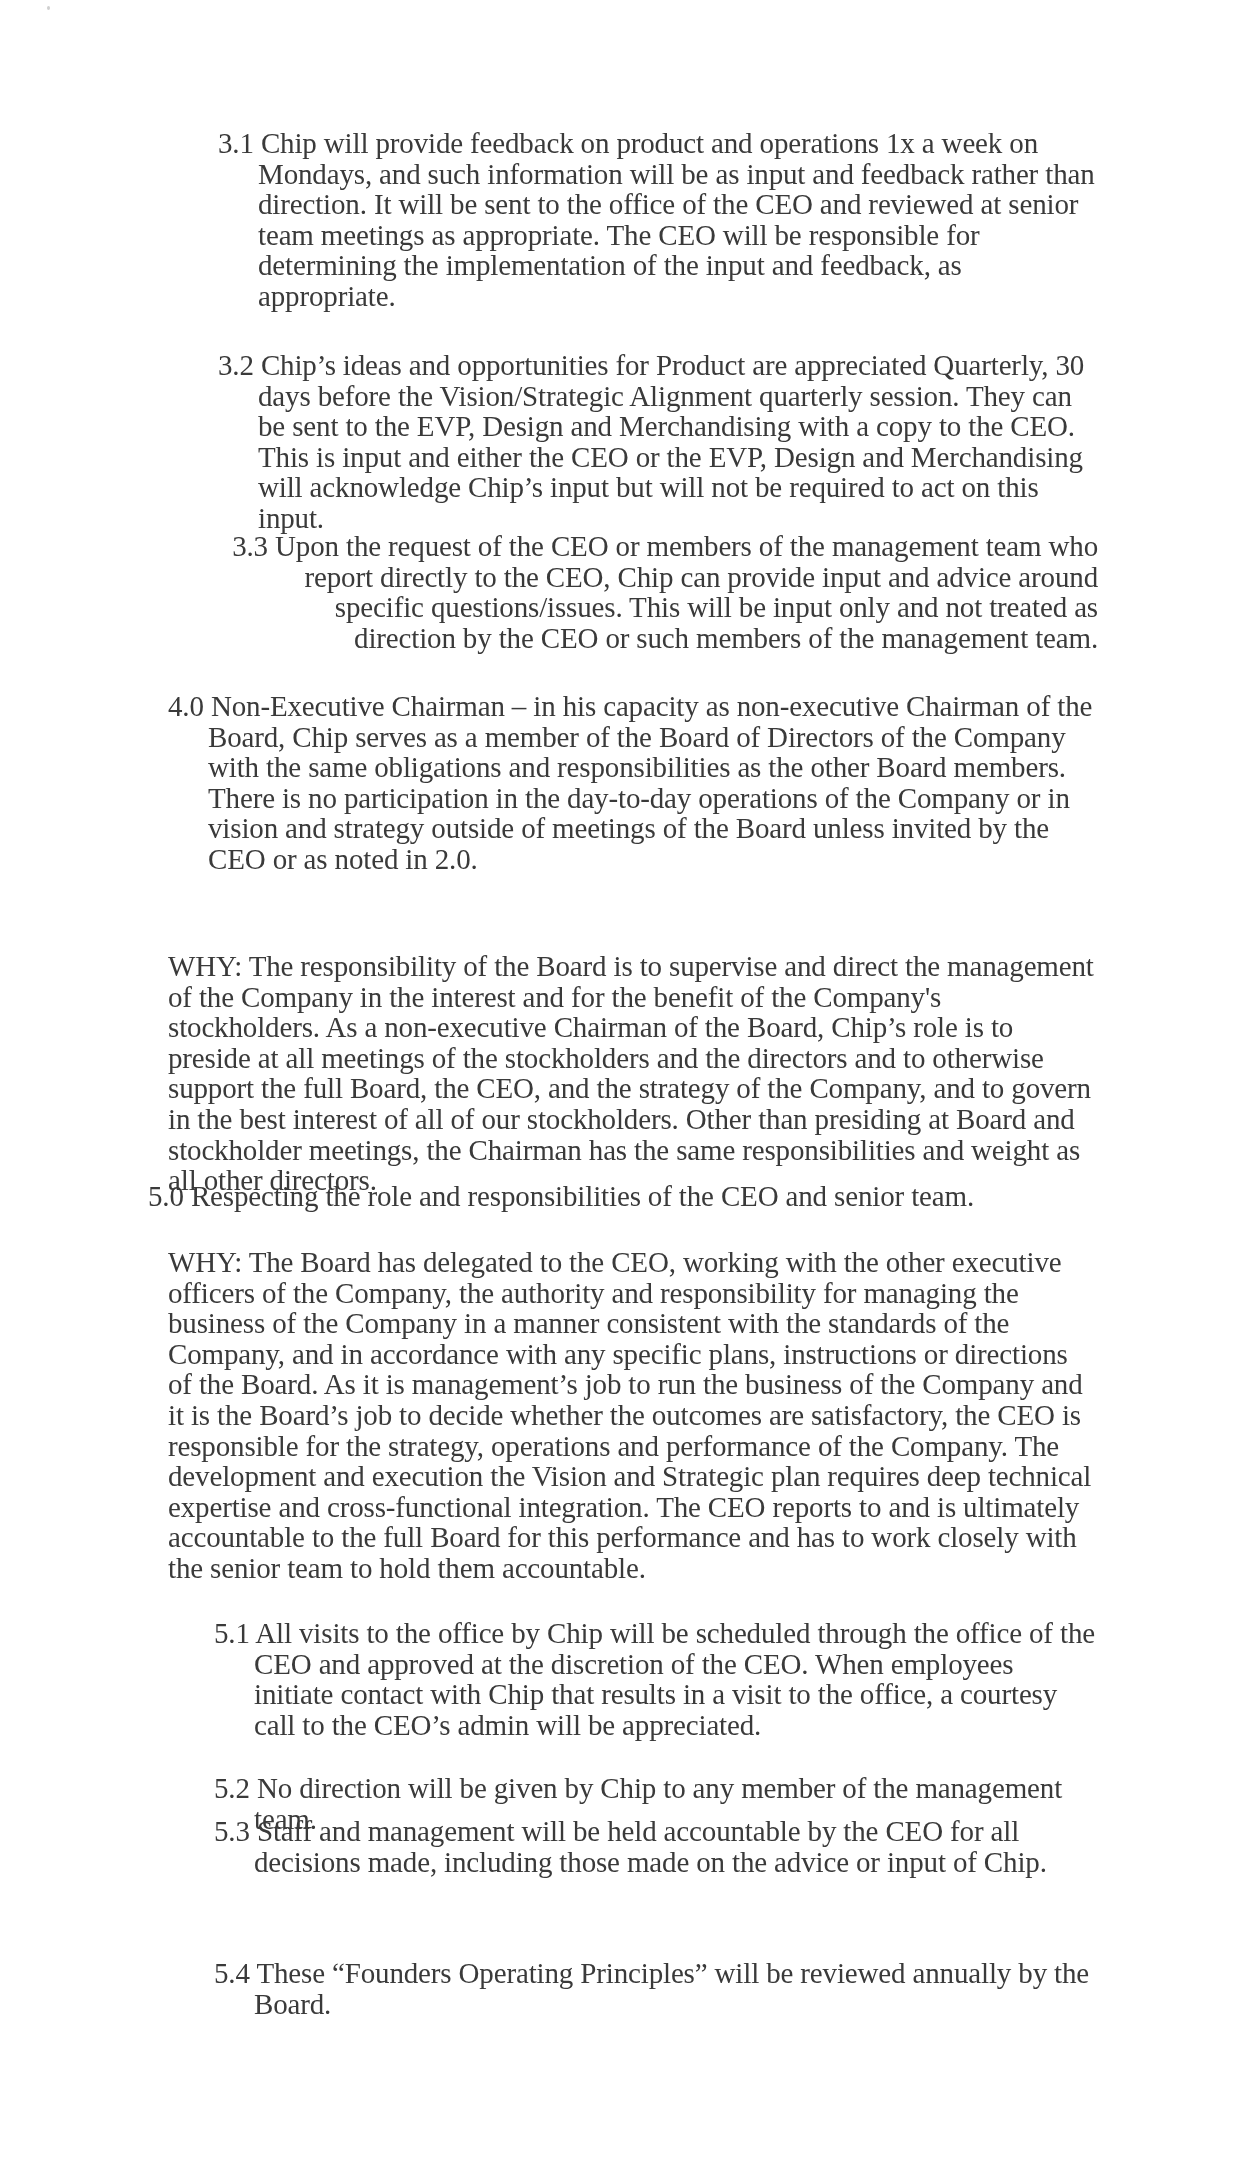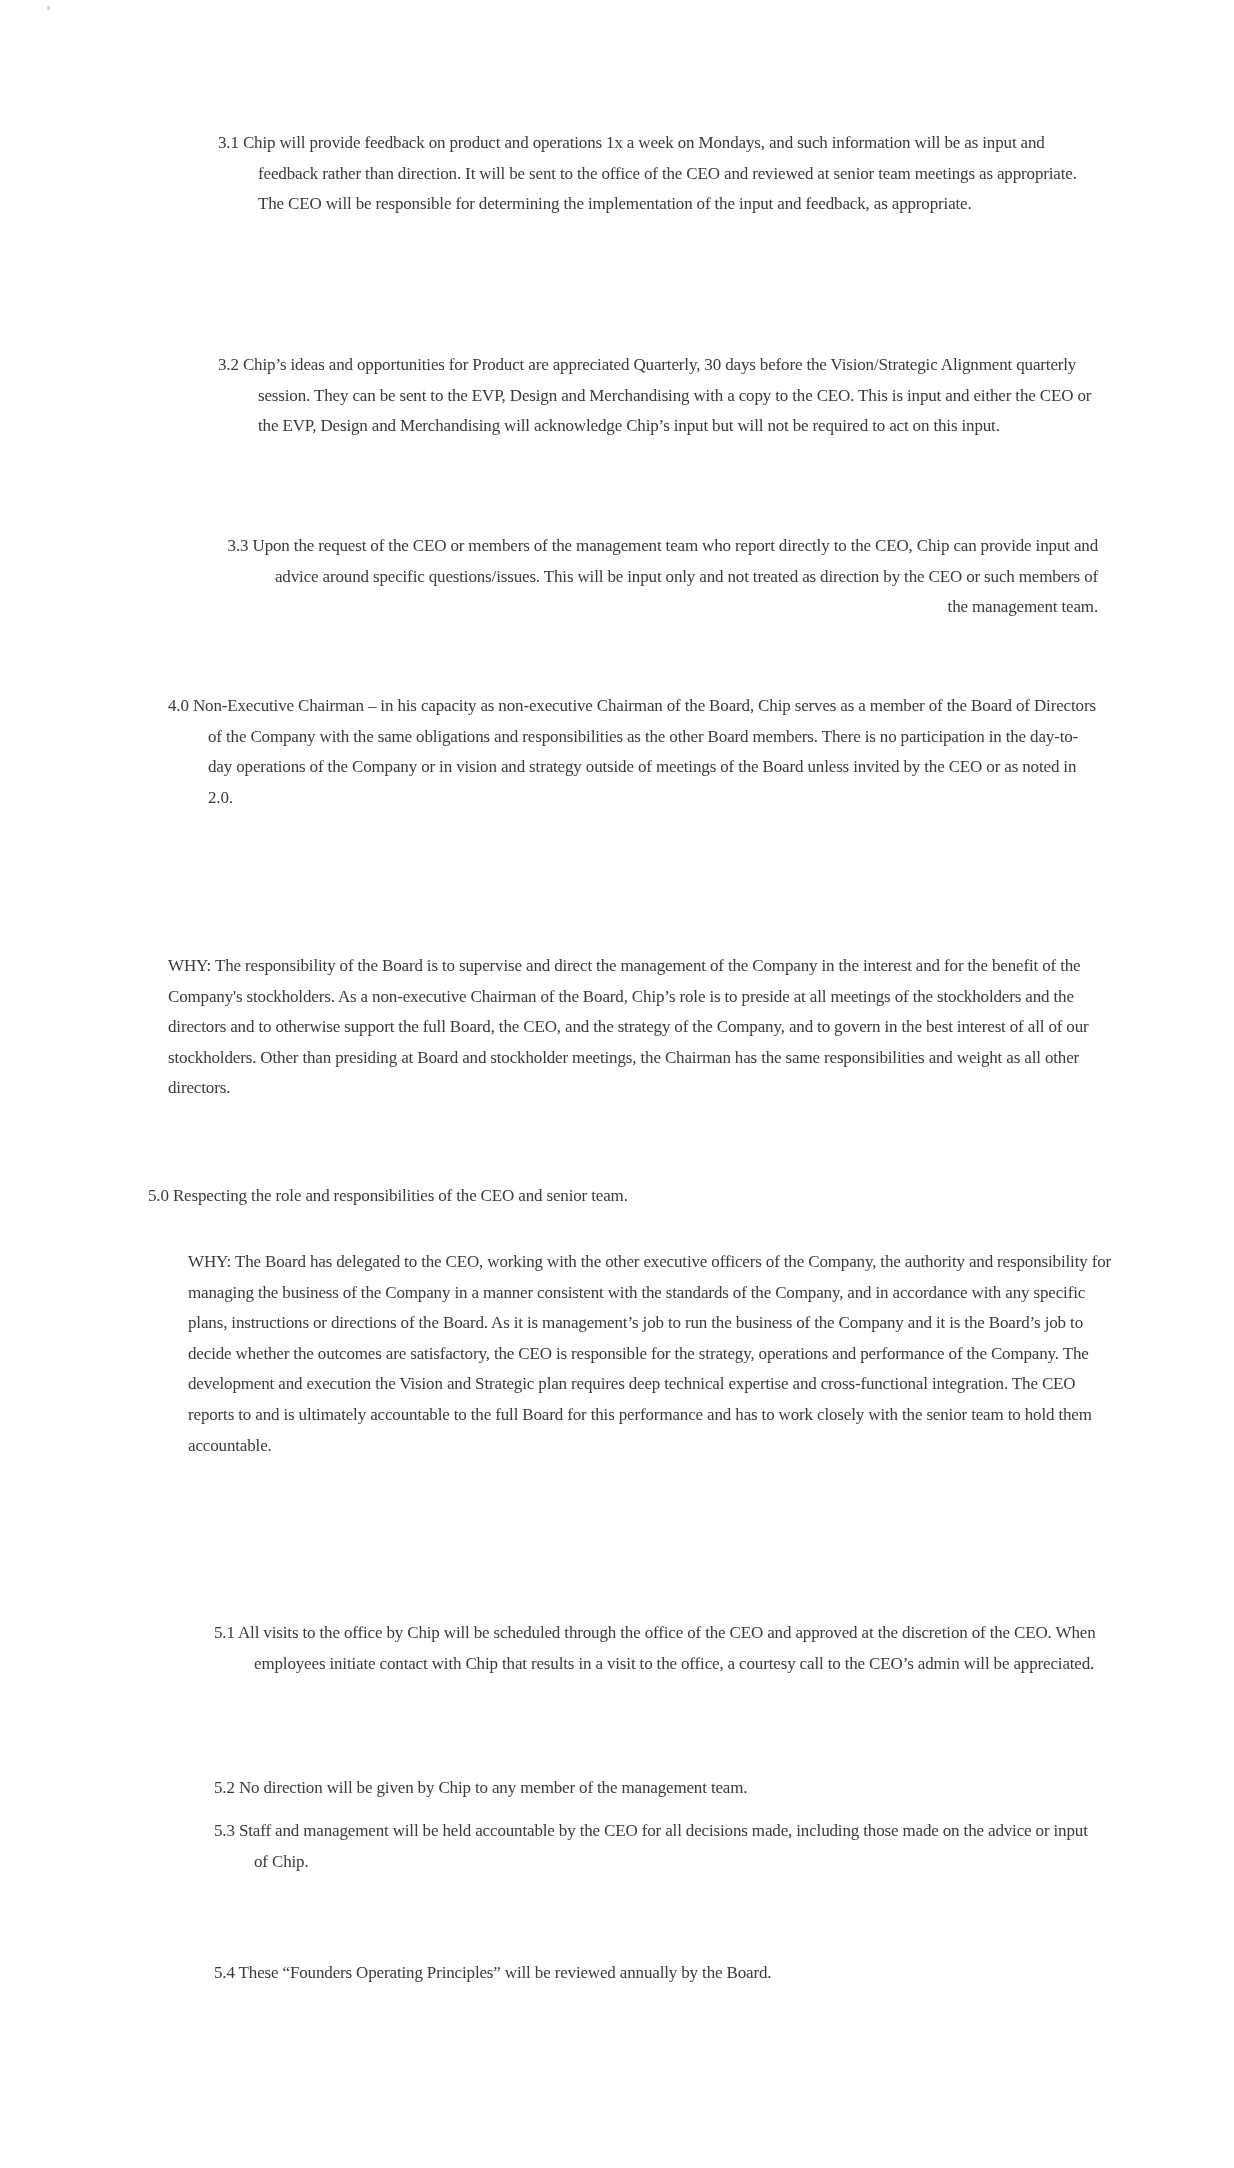--- a/index.html
+++ b/index.html
@@ -5,37 +5,37 @@
   html, body { margin: 0; padding: 0; background: #ffffff; }
   body {
     width: 1234px; height: 2168px; position: relative; overflow: hidden;
     font-family: "Liberation Serif", "DejaVu Serif", serif;
     color: #3a3a3a;
   }
   .speck { position: absolute; left: 47px; top: 6px; width: 3px; height: 4px; background: #cfcfcf; border-radius: 50%; }
   .page { position: absolute; left: 0; top: 0; width: 1234px; }
   .para {
     position: absolute;
-    font-size: 17px;
+    font-size: 29px;
     line-height: 30.6px;
     letter-spacing: -0.15px;
     margin: 0;
   }
   .num { display: inline; }
   .hang { text-indent: -40px; }
   
   #p31 { left: 258px; top: 128px; width: 840px; }
   #p32 { left: 258px; top: 350px; width: 840px; }
   #p33 { left: 258px; top: 531px; width: 840px; text-align: right; }
   
   #p40 { left: 208px; top: 691px; width: 890px; }
   #why4 { left: 168px; top: 907px; width: 930px; margin-top: 44px; }
   
   #p50 { left: 148px; top: 1181px; width: 950px; }
-  #why5 { left: 168px; top: 1247px; width: 930px; margin-left: 20px; }
+  #why5 { left: 168px; top: 1247px; width: 930px; }
   #p51 { left: 254px; top: 1618px; width: 844px; }
   #p52 { left: 254px; top: 1773px; width: 844px; }
   #p53 { left: 254px; top: 1816px; width: 844px; }
   #p54 { left: 254px: top: 1958px; width: 844px; }
   #p54 { left: 254px; top: 1958px; width: 844px; }
 </style>
 </head>
 <body>
 
 <div class="speck"></div>

